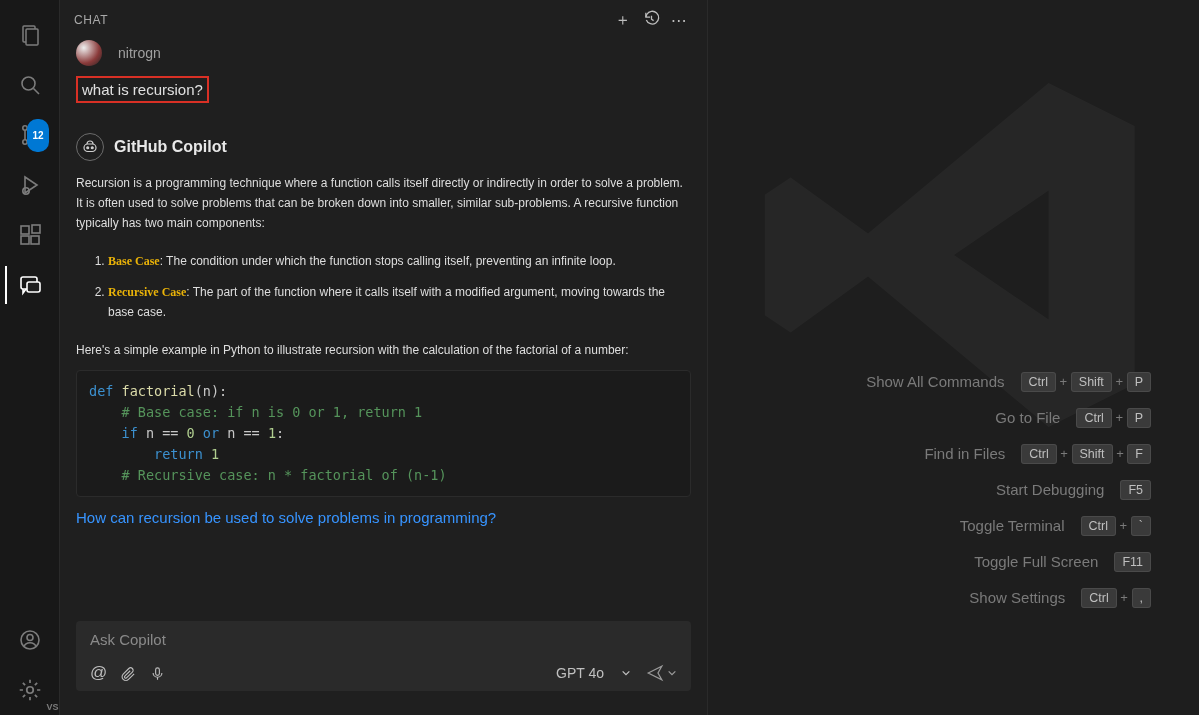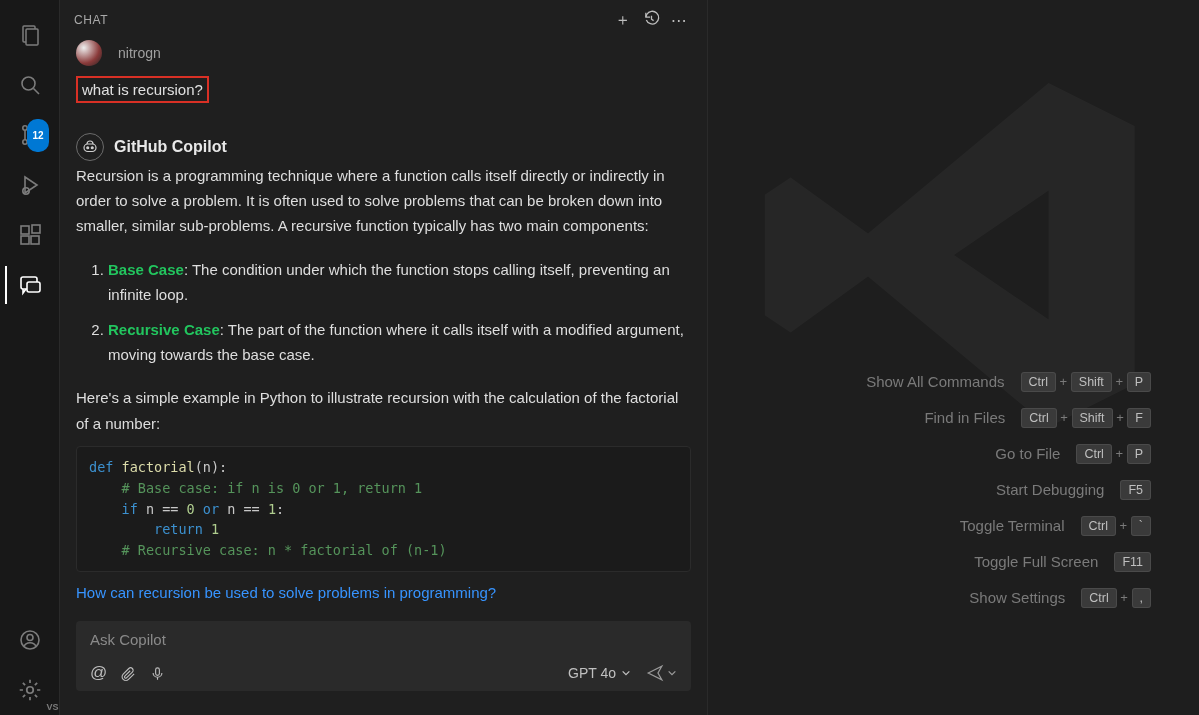--- a/index.html
+++ b/index.html
@@ -72,24 +72,24 @@
   color: #e0e0e0; font-size: 15px;
 }
 .bot-row { display: flex; align-items: center; gap: 10px; margin-top: 30px; }
 .copilot-icon {
   width: 28px; height: 28px; border-radius: 50%;
   border: 1px solid #6b6b6b;
   display: flex; align-items: center; justify-content: center;
   color: #d0d0d0;
 }
 .bot-name { font-size: 16px; color: #e8e8e8; font-weight: 600; }
-.bot-text { margin-top: 2px; font-size: 15px; line-height: 1.68; color: #dedede; }
+.bot-text { margin-top: 12px; font-size: 12px; line-height: 1.68; color: #dedede; }
 .bot-text ol { margin: 18px 0 18px 32px; }
 .bot-text li { margin-bottom: 10px; }
-.bot-text strong { color: #22c55e; font-weight: 700; }
+.bot-text strong { color: #eab308; font-weight: 700; font-family: Liberation Serif, serif; }
 
 .code-block {
   margin-top: 10px; background: #1b1b1b; border: 1px solid #2b2b2b;
   border-radius: 4px; padding: 10px 12px;
   font-family: "Consolas", monospace; font-size: 13.5px; line-height: 1.55;
   white-space: pre; color: #c8c8c8;
 }
 .kw { color: #3c91d0; }
 .fn { color: #dcdcaa; }
 .cm { color: #55945b; }
@@ -100,21 +100,21 @@
 .input-zone {
   padding: 10px 16px 24px;
 }
 .input-box {
   background: #2a2a2a; border-radius: 4px;
   padding: 10px 14px 8px; display: flex; flex-direction: column;
 }
 .input-placeholder { color: #8a8a8a; font-size: 15px; min-height: 22px; }
 .input-tools { display: flex; align-items: center; gap: 14px; margin-top: 10px; color: #bdbdbd; }
 .input-tools .tspacer { flex: 1; }
-.model-pill { display: flex; align-items: center; gap: 5px; color: #c0c0c0; font-size: 14px; }
+.model-pill { display: flex; align-items: center; gap: 17px; color: #c0c0c0; font-size: 14px; }
 .send-btn { color: #9a9a9a; display: flex; align-items: center; gap: 2px; }
 
 .editor-area {
   flex: 1; height: 100%; position: relative;
   background: #1e1e1e; overflow: hidden;
 }
 .watermark {
   position: absolute; top: 40px; right: 30px;
   width: 430px; height: 430px; opacity: 0.035;
 }
@@ -290,28 +290,28 @@
 <div class="editor-area">
   <svg class="watermark" viewBox="0 0 100 100">
     <path d="M72 10 L92 20 L92 80 L72 90 L30 55 L12 68 L6 64 L6 36 L12 32 L30 45 Z M72 35 L50 50 L72 65 Z" fill="#fff"></path>
   </svg>
   <div class="welcome" id="welcome">
       <div class="welcome-row">
         <span class="welcome-label">Show All Commands</span>
         <span><kbd>Ctrl</kbd><span class="keyplus"> + </span><kbd>Shift</kbd><span class="keyplus"> + </span><kbd>P</kbd></span>
       </div>
       <div class="welcome-row">
+        <span class="welcome-label">Go to File</span>
+        <span><kbd>Ctrl</kbd><span class="keyplus"> + </span><kbd>P</kbd></span>
+      </div>
+      <div class="welcome-row">
         <span class="welcome-label">Find in Files</span>
         <span><kbd>Ctrl</kbd><span class="keyplus"> + </span><kbd>Shift</kbd><span class="keyplus"> + </span><kbd>F</kbd></span>
       </div>
       <div class="welcome-row">
-        <span class="welcome-label">Go to File</span>
-        <span><kbd>Ctrl</kbd><span class="keyplus"> + </span><kbd>P</kbd></span>
-      </div>
-      <div class="welcome-row">
         <span class="welcome-label">Start Debugging</span>
         <span><kbd>F5</kbd></span>
       </div>
       <div class="welcome-row">
         <span class="welcome-label">Toggle Terminal</span>
         <span><kbd>Ctrl</kbd><span class="keyplus"> + </span><kbd>`</kbd></span>
       </div>
       <div class="welcome-row">
         <span class="welcome-label">Toggle Full Screen</span>
         <span><kbd>F11</kbd></span>

